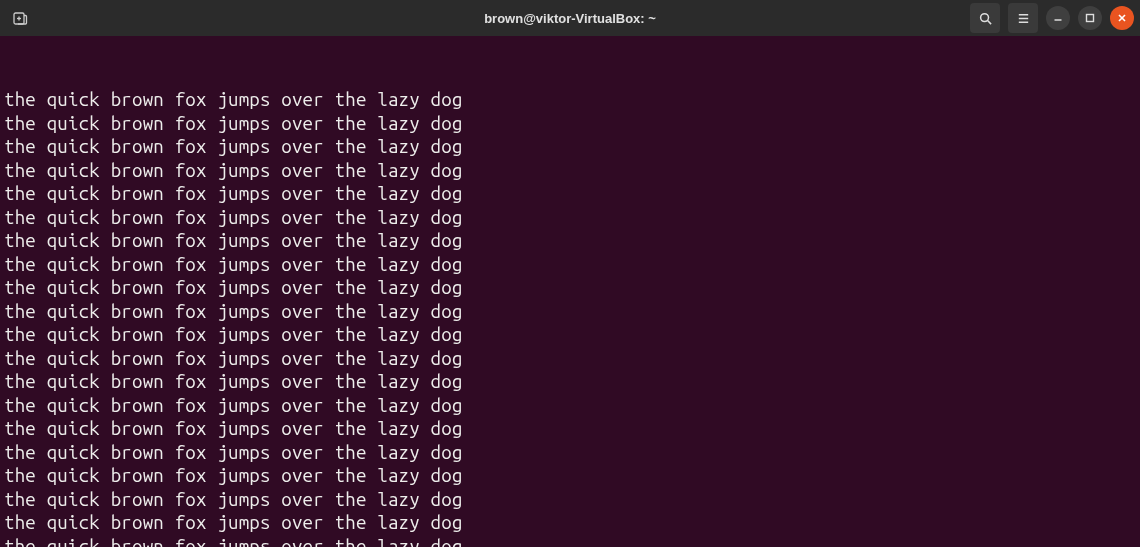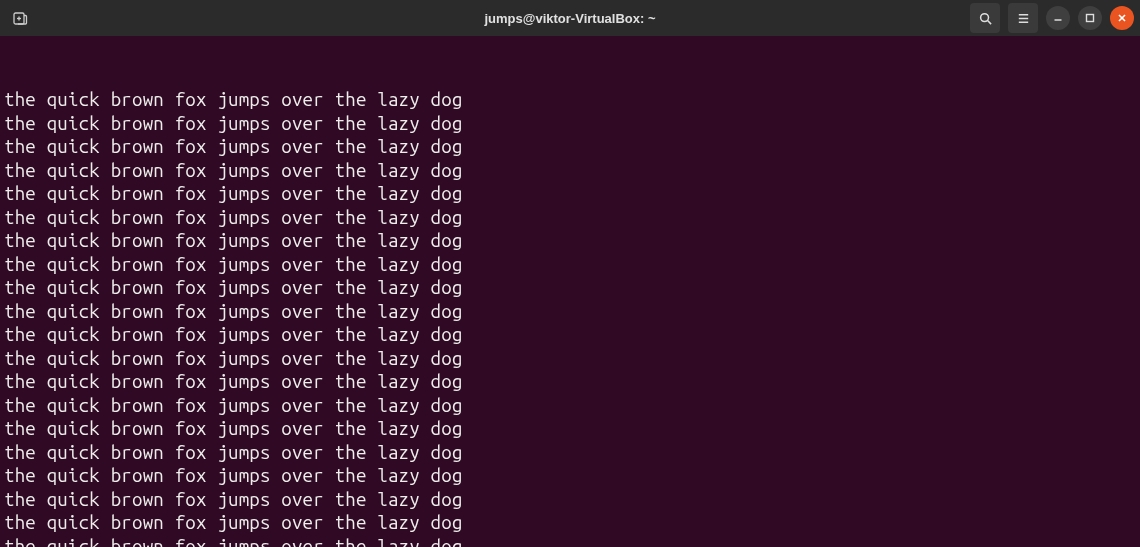--- a/index.html
+++ b/index.html
@@ -83,21 +83,21 @@
 
 <div class="titlebar">
   <div class="tab-btn">
     <svg width="16" height="16" viewBox="0 0 16 16" fill="none" stroke="currentColor" stroke-width="1.3">
       <rect x="2" y="3" width="10" height="11" rx="1.5"></rect>
       <path d="M12 5.5h1.5a1 1 0 0 1 1 1V13a1 1 0 0 1-1 1H6"></path>
       <line x1="7" y1="6.5" x2="7" y2="10.5"></line>
       <line x1="5" y1="8.5" x2="9" y2="8.5"></line>
     </svg>
   </div>
-  <div class="title">jumps@viktor-VirtualBox: ~</div>
+  <div class="title">brown@viktor-VirtualBox: ~</div>
   <div class="right-controls">
     <div class="hb-btn">
       <svg width="15" height="15" viewBox="0 0 16 16" fill="none" stroke="currentColor" stroke-width="1.6">
         <circle cx="7" cy="7" r="4.2"></circle>
         <line x1="10.2" y1="10.2" x2="14" y2="14"></line>
       </svg>
     </div>
     <div class="hb-btn">
       <svg width="15" height="15" viewBox="0 0 16 16" stroke="currentColor" stroke-width="1.6">
         <line x1="3" y1="4" x2="13" y2="4"></line>

